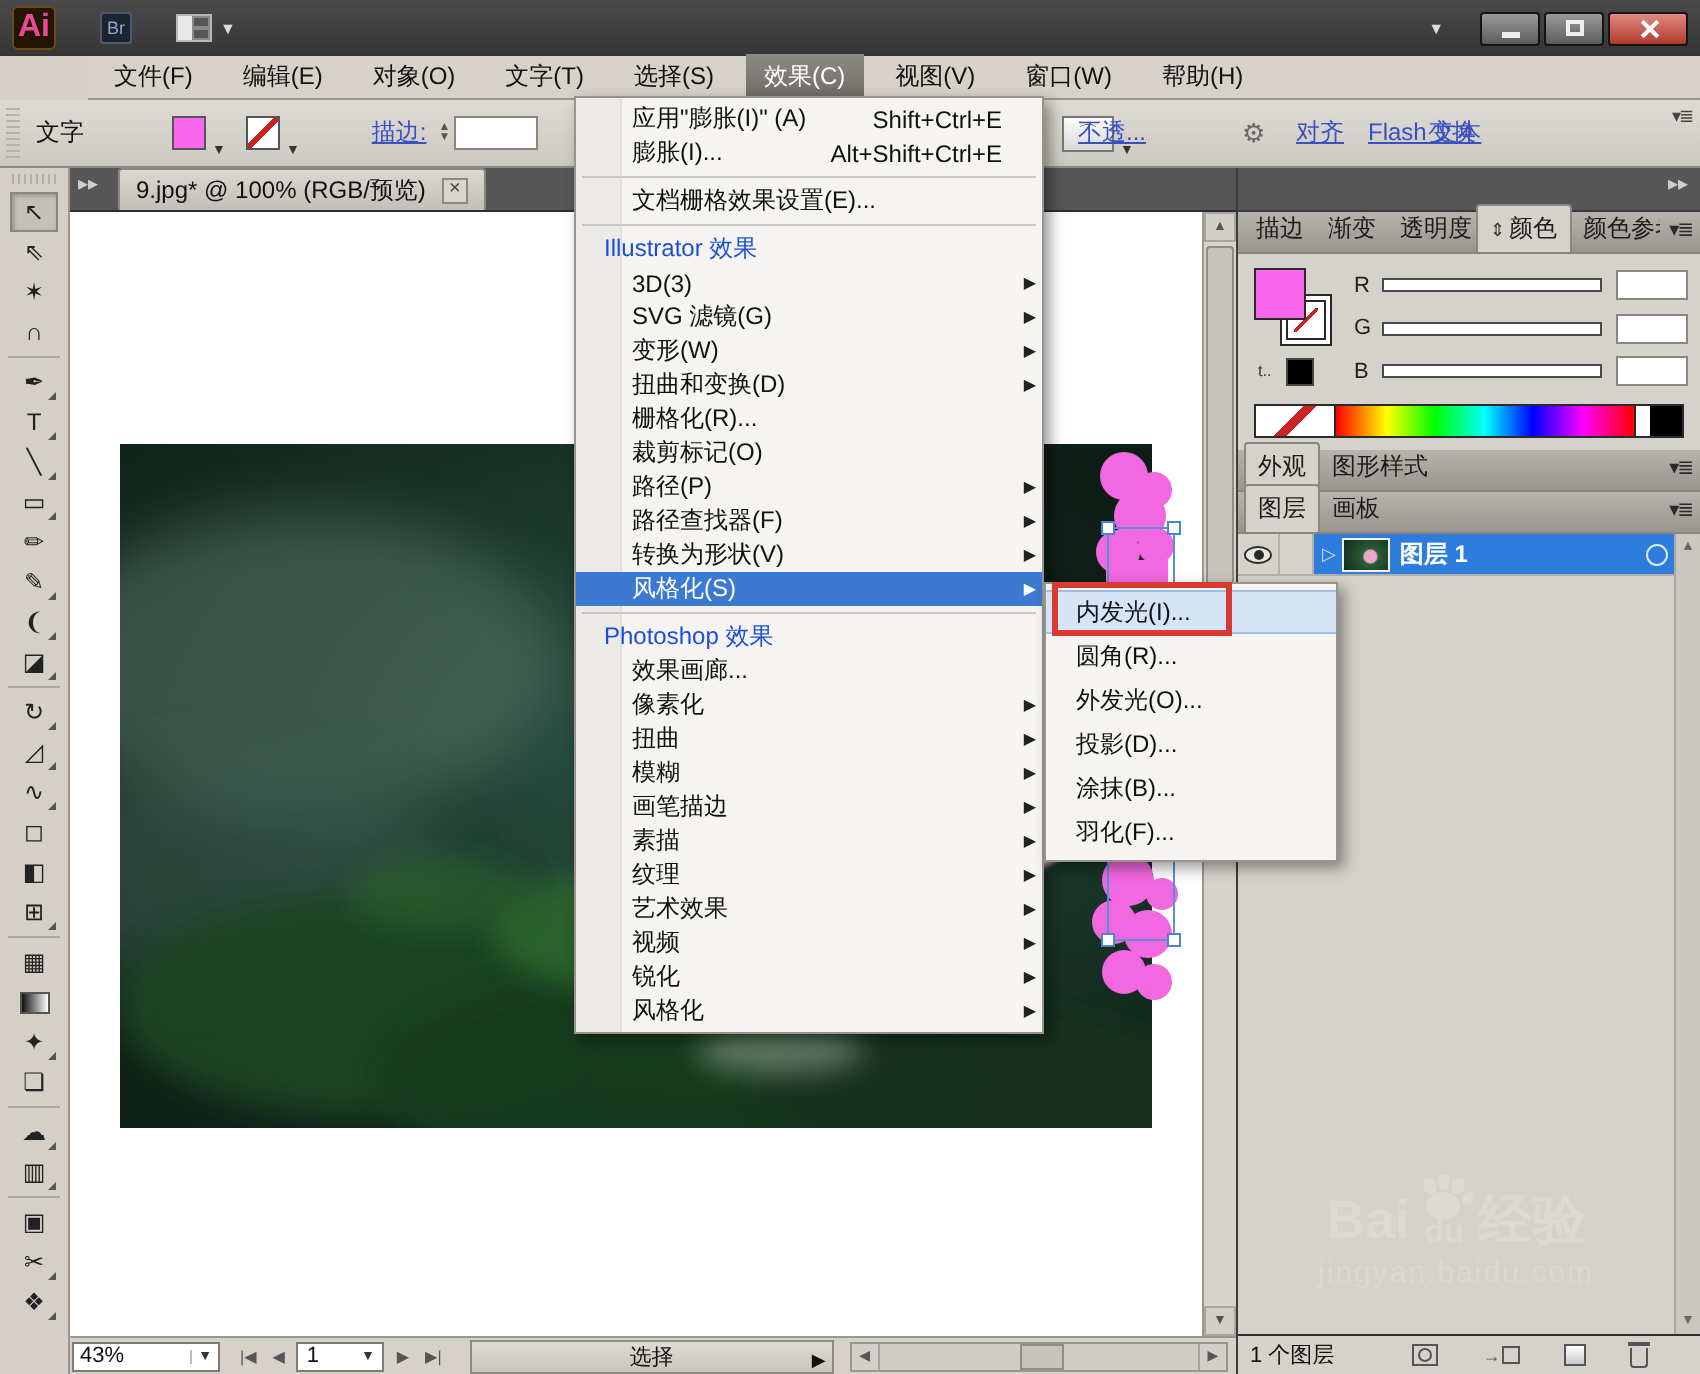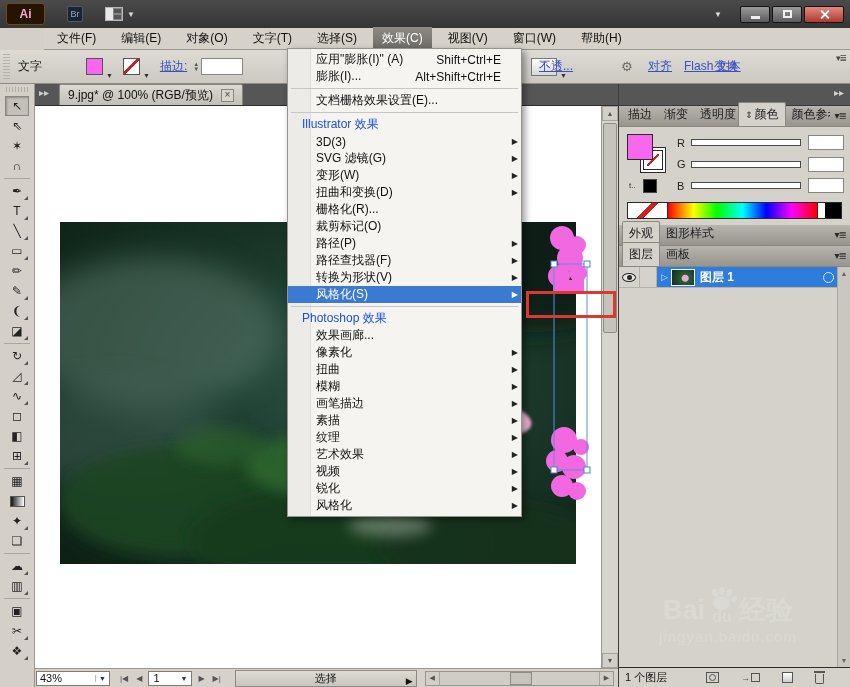--- a/index.html
+++ b/index.html
@@ -7,22 +7,22 @@
   body {
     width:850px; height:687px; overflow:hidden;
     font-family:"Liberation Sans","DejaVu Sans",sans-serif;
     font-size:12px; background:#d4d0c8; color:#111;
   }
   .app { position:relative; width:850px; height:687px; }
 
   
   .titlebar { height:28px; background:linear-gradient(#4a4a4a,#353535);
     display:flex; align-items:center; padding:0 6px; }
-  .app-badge { width:39px; height:22px; background:#241503; border:1px solid #6b4a15;
-    color:#f9a8d4; font-weight:bold; font-size:12px; display:flex; align-items:center;
+  .app-badge { width:22px; height:22px; background:#241503; border:1px solid #6b4a15;
+    color:#ec4899; font-weight:bold; font-size:16px; display:flex; align-items:center;
     justify-content:center; border-radius:3px; }
   .br-badge { width:16px; height:16px; margin-left:22px; background:#1d2430;
     border:1px solid #4a5a74; color:#8fa8c8; font-size:9px; display:flex;
     align-items:center; justify-content:center; border-radius:2px; }
   .layout-switcher { margin-left:22px; display:flex; align-items:center; gap:4px; color:#cfcfcf; }
   .layout-box { width:18px; height:14px; border:1px solid #b8b8b8; background:#2e2e2e; display:flex; }
   .layout-box .lb-l { width:7px; background:#e8e8e8; }
   .layout-box .lb-r { flex:1; display:flex; flex-direction:column; }
   .layout-box .lb-r i { flex:1; border:1px solid #888; background:#555; }
   .tiny-caret { font-size:8px; color:#ddd; }
@@ -254,21 +254,21 @@
       <div class="mb-item">帮助(H)</div>
     </div>
 
   <div class="optionsbar">
     <div class="drag-dots"></div>
     <span class="ob-label">文字</span>
     <span class="swatch fill"></span>
     <span class="sw-caret">▼</span>
     <span class="swatch stroke-none"></span>
     <span class="sw-caret">▼</span>
-    <span class="link-blue" style="">描边:</span>
+    <span class="link-blue" style="margin-left:26px">描边:</span>
     <span class="stepper">
       <span>▲</span>
       <span>▼</span>
     </span>
     <span class="ob-dropdown"></span>
 
     <div class="ob-right" style="left:531px">
       <span class="profile-icon">⌒</span>
       <span class="sw-caret">▼</span>
     </div>
@@ -643,15 +643,23 @@
       <div class="m-item">
         <span class="m-label">锐化</span>
         <span class="m-arrow">▶</span>
       </div>
       <div class="m-item">
         <span class="m-label">风格化</span>
         <span class="m-arrow">▶</span>
       </div>
     </div>
 
+  <div class="menu submenu" id="stylize-submenu">
+      <div class="sm-item hl">内发光(I)...</div>
+      <div class="sm-item">圆角(R)...</div>
+      <div class="sm-item">外发光(O)...</div>
+      <div class="sm-item">投影(D)...</div>
+      <div class="sm-item">涂抹(B)...</div>
+      <div class="sm-item">羽化(F)...</div>
+    </div>
 
   <div class="red-box"></div>
 </div>
 
 </body></html>

